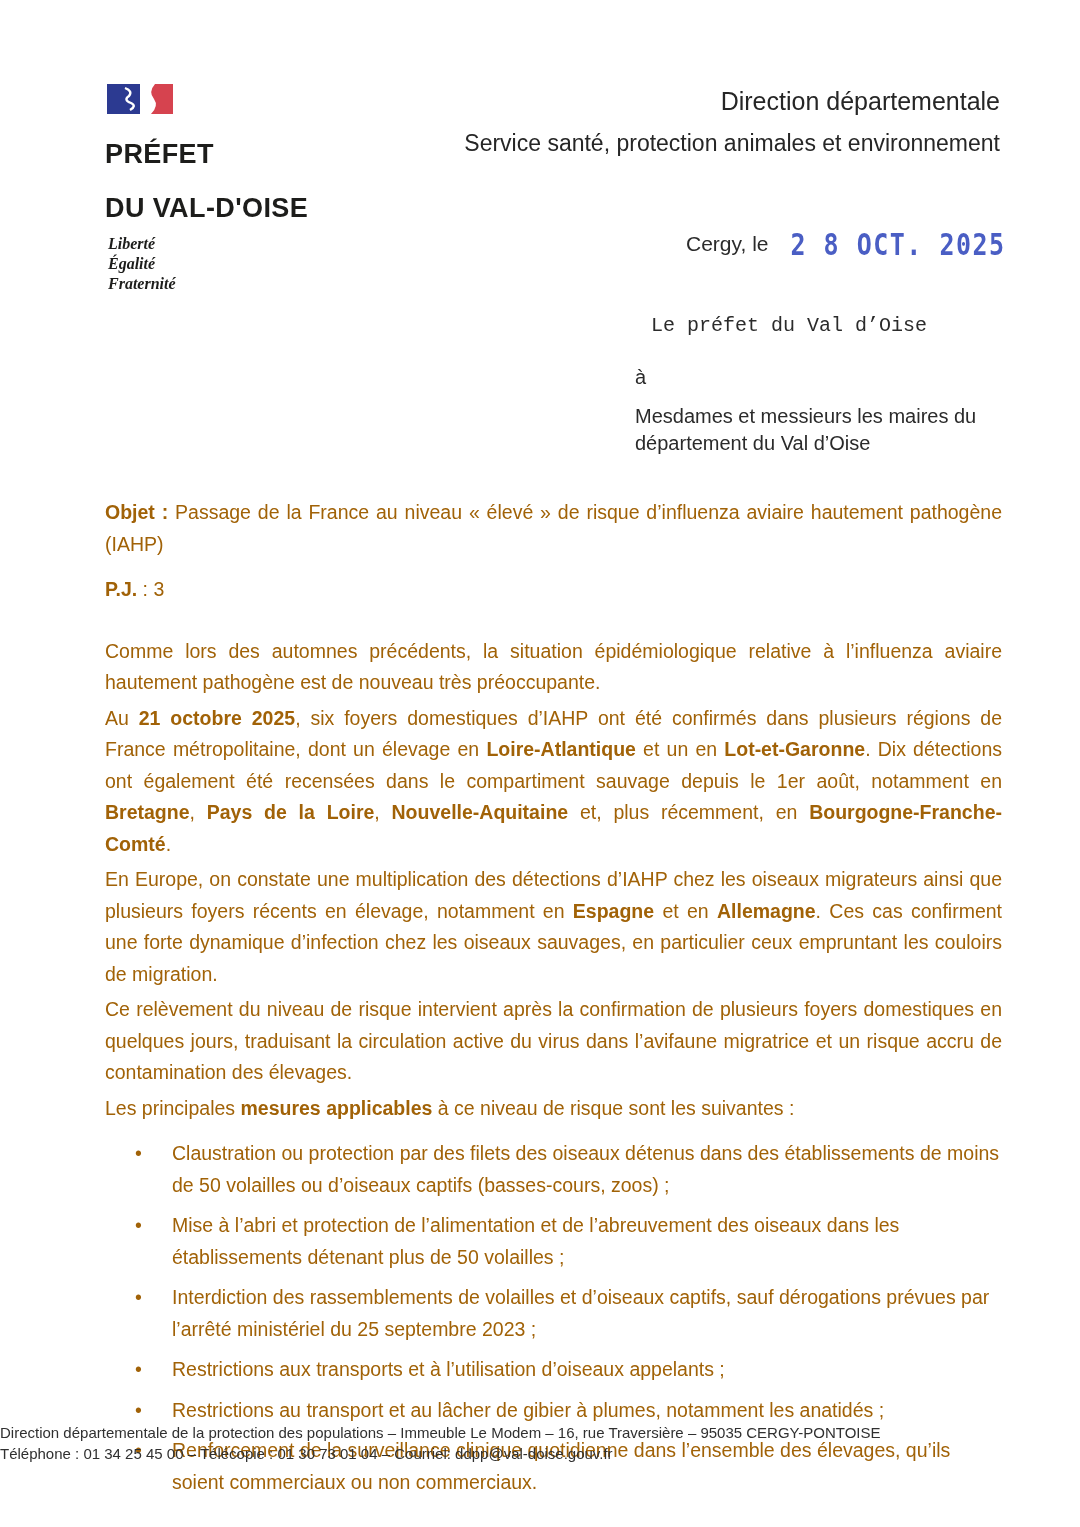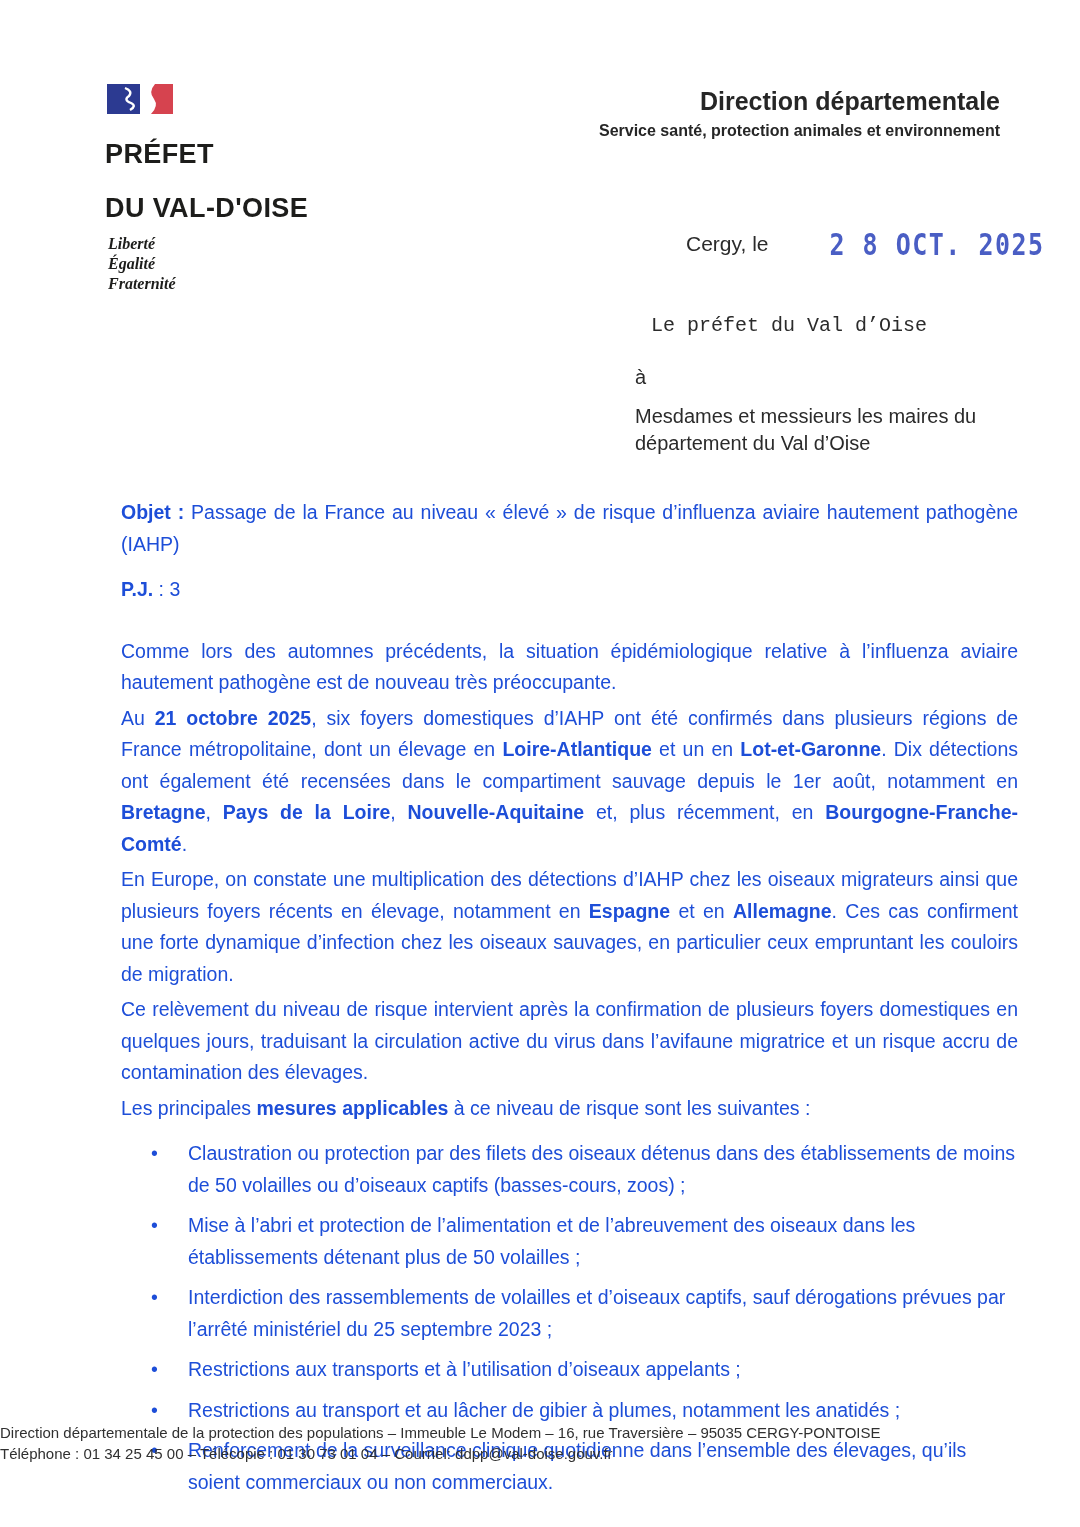--- a/index.html
+++ b/index.html
@@ -9,42 +9,42 @@
     font-family:"Liberation Sans", sans-serif; color:#272727;
   }
 
   
   .logo-block { position:absolute; left:105px; top:84px; }
   .flag { display:block; margin-left:2px; margin-bottom:6px; }
   .prefet-name { font-weight:700; font-size:27px; line-height:28px; color:#1d1d1b; letter-spacing:.4px;margin-top:26px; }
   .motto { margin-top:12px; margin-left:3px; font-family:"Liberation Serif", serif; font-style:italic; font-weight:700; font-size:16px; line-height:20px; color:#1d1d1b; }
 
   
-  .direction-block { position:absolute; top:86px; right:80px; text-align:right; font-weight:700; color:#262626; }
+  .direction-block { position:absolute; top:86px; right:80px; text-align:right; font-weight:400; color:#262626; }
   .dir-large { font-size:25px; line-height:31px; }
-  .dir-small { font-size:16px; line-height:28px; }
+  .dir-small { font-size:23px; line-height:28px;margin-top:12px; }
 
   
-  .dateline { position:absolute; left:686px; top:228px; display:flex; align-items:flex-start;gap:39px; }
+  .dateline { position:absolute; left:686px; top:228px; display:flex; align-items:flex-start; }
   .place-label { font-size:21px; color:#2b2b2b; padding-top:4px; }
   .date-stamp {
     margin-left:22px;
     font-family:"DejaVu Sans Mono", monospace; font-weight:700;
     font-size:25px; letter-spacing:1.5px;
     transform:scaleY(1.18); transform-origin:top left;
   }
 
   
   .recipient { position:absolute; left:635px; top:296px; width:352px; font-size:20px; line-height:27px; color:#2b2b2b; }
   .recipient-from { margin:16px;font-family:Liberation Mono, monospace; }
   .recipient-a { margin-top:25px; }
   .recipient-to { margin-top:12px; }
 
   
-  .main { position:absolute; left:105px; top:497px; width:897px; font-size:19.5px; line-height:31.5px; color:#1d4ed8;margin-left:16px; }
+  .main { position:absolute; left:105px; top:497px; width:897px; font-size:19.5px; line-height:31.5px; color:#a16207; }
   .objet-line { text-align:justify; margin:0; }
   .pj-line { margin:14px 0 0 0; }
   .body-paragraphs { margin-top:30px; }
   .body-paragraphs p { margin:0 0 4px 0; text-align:justify; }
   .bold { font-weight:700; }
 
   .bullet-list { list-style:none; margin:14px 0 0 0; padding:0; }
   .bullet-list li { position:relative; margin:0 0 9px 30px; padding-left:37px; text-align:left; }
   .bullet-marker { position:absolute; left:0; top:0; }
 

